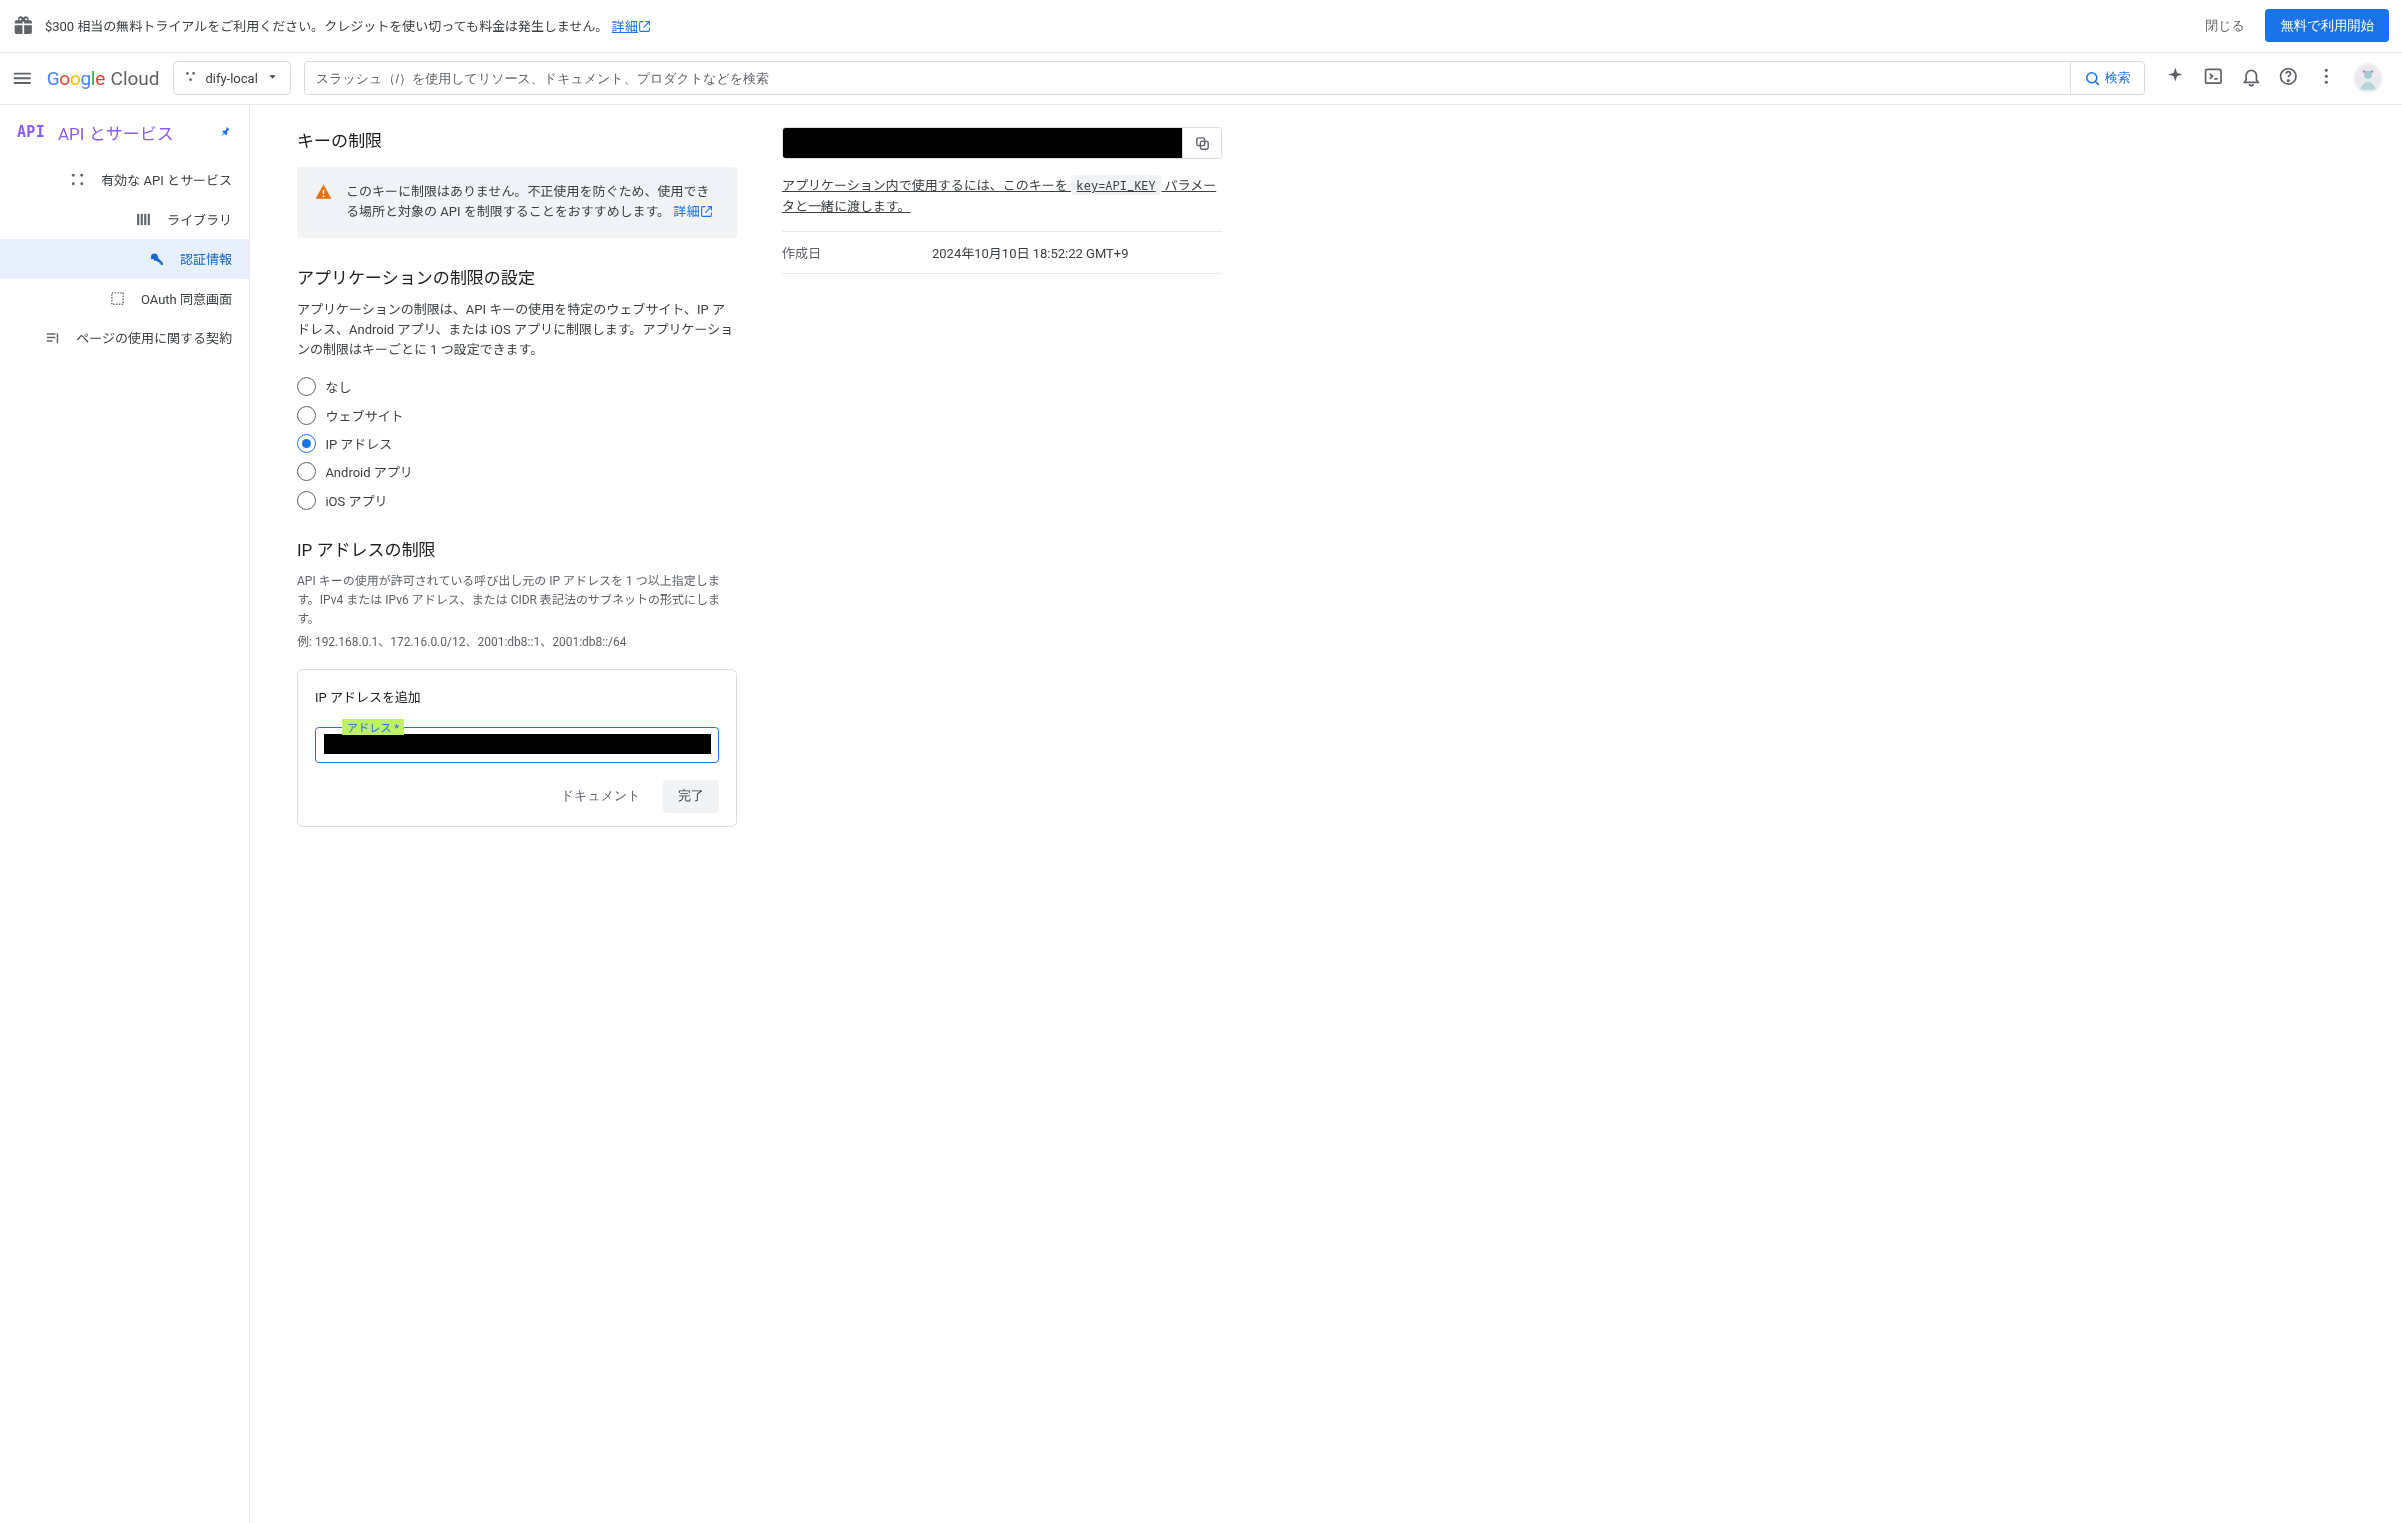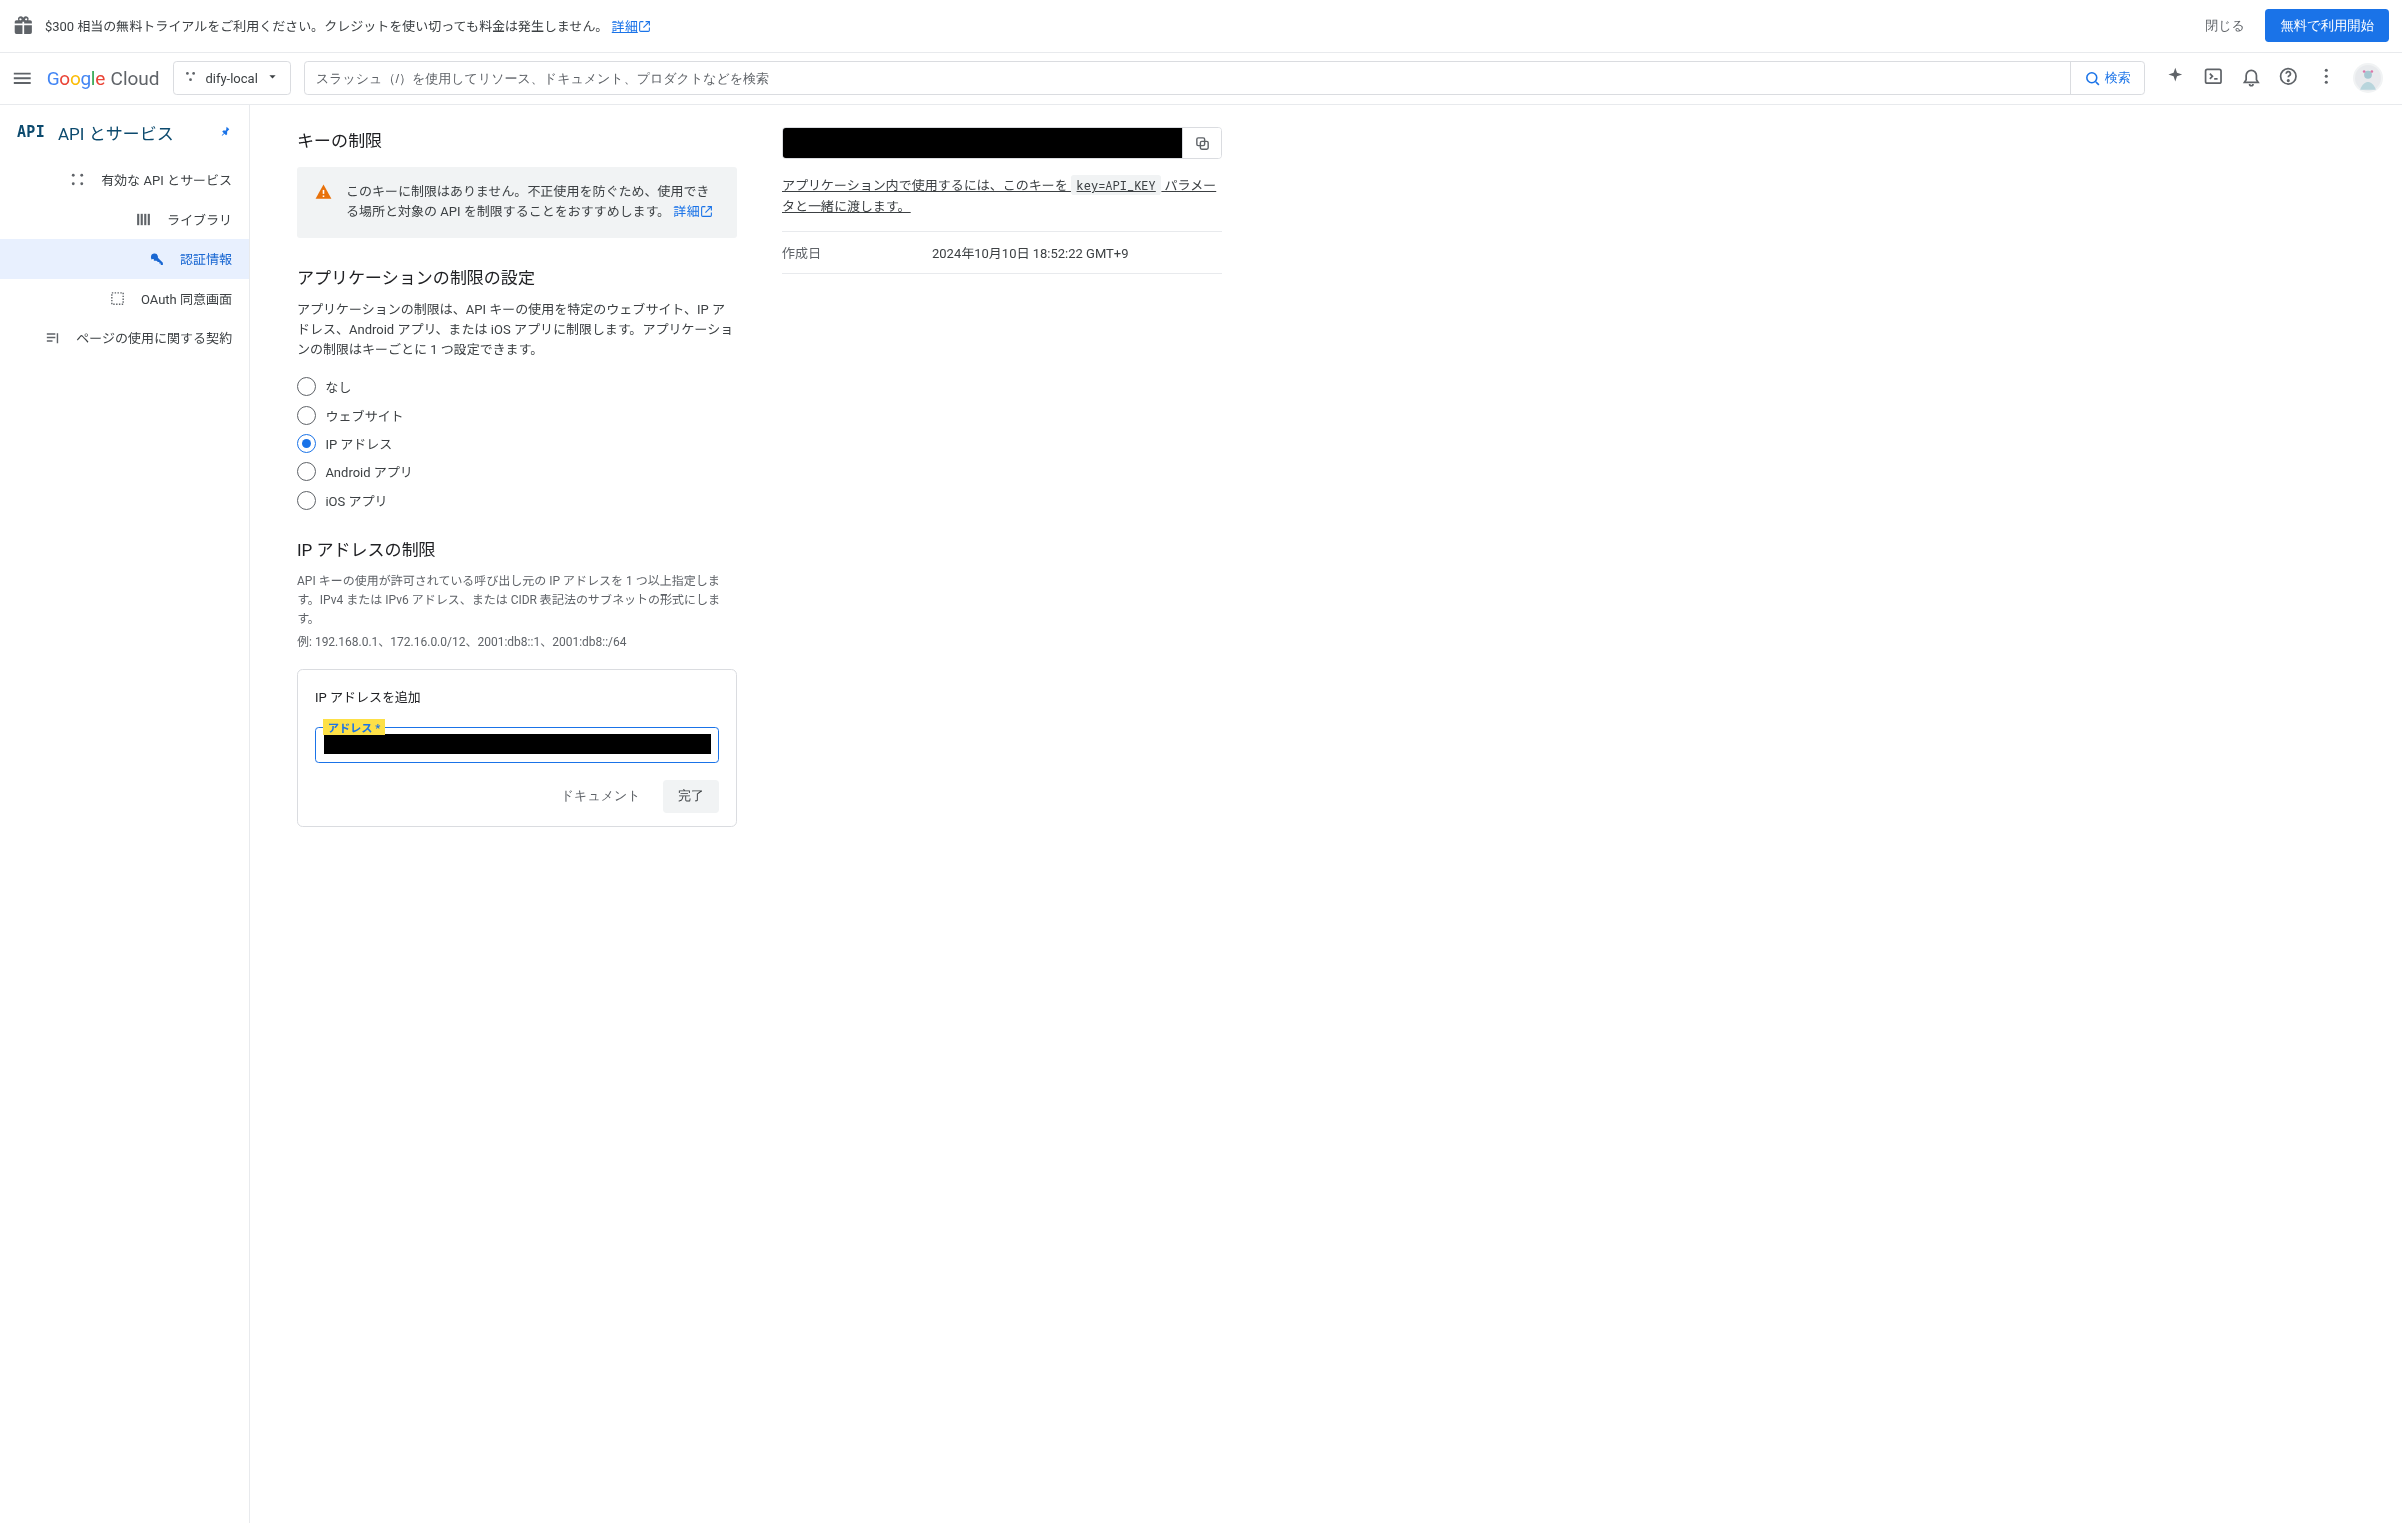--- a/index.html
+++ b/index.html
@@ -62,21 +62,21 @@
 .avatar { width: 30px; height: 30px; border-radius: 50%; background: #f1f3f4; display: flex; align-items: center; justify-content: center; overflow:hidden; }
 .avatar svg { width: 26px; height: 26px; }
 
 
 .layout { display: flex; min-height: calc(100vh - 52px - 43px); }
 .sidebar {
   width: 250px; border-right: 0.9px solid #e8eaed; padding-top: 0;
 }
 .sidebar-header {
   display: flex; align-items: center; gap: 13px;
-  padding: 15px 17px; font-size: 17px; color: #0c4a6e;
+  padding: 15px 17px; font-size: 17px; color: #8b5cf6;
 }
 .sidebar-header .api-ico { font-family: "Google Sans Mono", monospace; font-weight: 700; font-size: 15px; letter-spacing: 0.3px; }
 .sidebar-header .pin { margin-left: auto; color: #1a73e8; }
 .sidebar-item {
   display: flex; align-items: center; gap: 15px;
   padding: 10.3px 17px; cursor: pointer; color: #3c4043; justify-content: flex-end;
 }
 .sidebar-item.active { background: #e8f0fe; color: #1967d2; }
 .sidebar-item .item-icon { width: 17px; display: flex; justify-content: center; color: #5f6368; }
 .sidebar-item.active .item-icon { color: #1967d2; }
@@ -114,22 +114,22 @@
 
 .hint-text { color: #5f6368; font-size: 12px; line-height: 1.6; margin-bottom: 3.7px; }
 
 .ip-card {
   border: 0.9px solid #dadce0; border-radius: 5.6px; padding: 17px 17px 13px 17px;
   margin-top: 17px;
 }
 .ip-card .card-title { font-size: 13px; color: #202124; margin-bottom: 20.6px; }
 .field-wrap { position: relative; margin-bottom: 17px; }
 .field-label {
-  position: absolute; top: -8.4px; left: 8px; padding: 0 4.7px;
-  background: #fde047; color: #1a73e8; font-size: 11.2px; font-weight: bold;
+  position: absolute; top: -8.4px; left: 27px; padding: 0 4.7px;
+  background: #bef264; color: #1a73e8; font-size: 11.2px;
 }
 .field-input {
   width: 100%; border: 1.9px solid #1a73e8; border-radius: 3.7px;
   padding: 0; height: 36px; overflow: hidden;
 }
 .field-input .redact { margin: 5.6px 7.5px; height: 20.6px; background: #000; }
 .card-actions { display: flex; justify-content: flex-end; gap: 9.4px; }
 .btn-text { background: none; border: none; color: #5f6368; padding: 7.5px 13px; cursor: pointer; font-size: 13px; }
 .btn-flat { background: #f1f3f4; border: none; color: #3c4043; padding: 7.5px 15px; cursor: pointer; border-radius: 3.7px; font-size: 13px; }
 

